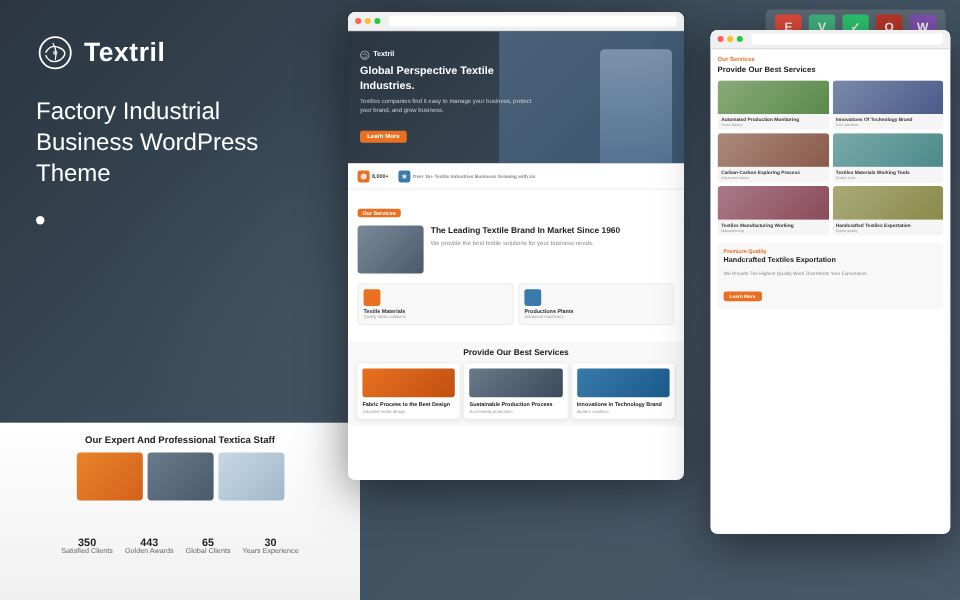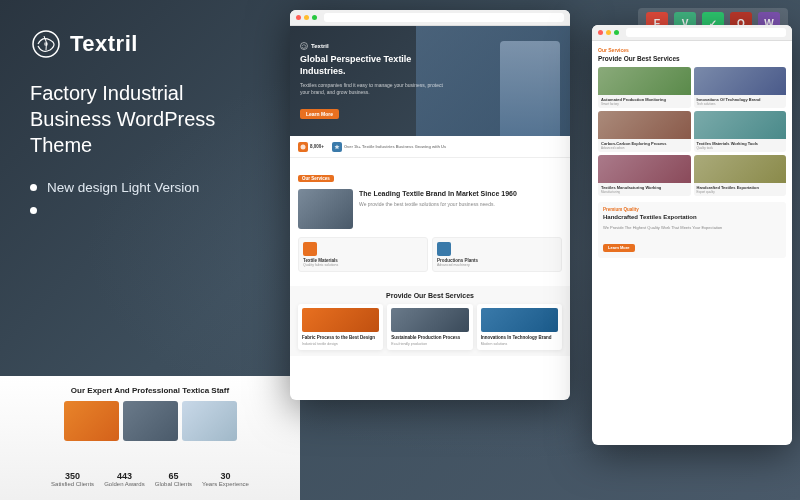--- a/index.html
+++ b/index.html
@@ -101,21 +101,21 @@
       border-radius: 50%;
       flex-shrink: 0;
     }
 
     
     .bottom-preview {
       position: absolute;
       bottom: 0;
       left: 0;
       width: 300px;
-      height: 124px;
+      height: 148px;
       background: #0c4a6e;
       border-radius: 0 8px 0 0;
       overflow: hidden;
       display: flex;
       align-items: stretch;
     }
 
     .bottom-preview-content {
       width: 100%;
       background: linear-gradient(to bottom, #ffffff, #f0f0f0);
@@ -593,24 +593,20 @@
         <circle cx="16" cy="16" r="2" fill="white" opacity="0.6"></circle>
       </svg>
       <span class="logo-text">Textril</span>
     </div>
 
     <div class="product-title">Factory Industrial Business WordPress Theme</div>
 
     <ul class="features-list">
       <li class="feature-item">
         <div class="feature-bullet"></div>
-        <span>New design Light Version</span>
-      </li>
-      <li class="feature-item">
-        <div class="feature-bullet"></div>
       </li>
     </ul>
 
     <div class="bottom-preview">
       <div class="bottom-preview-content">
         <div class="bottom-preview-title">Our Expert And Professional Textica Staff</div>
         <div class="bottom-preview-imgs">
           <div class="thumb-orange"></div>
           <div class="thumb-gray"></div>
           <div class="thumb-light"></div>

